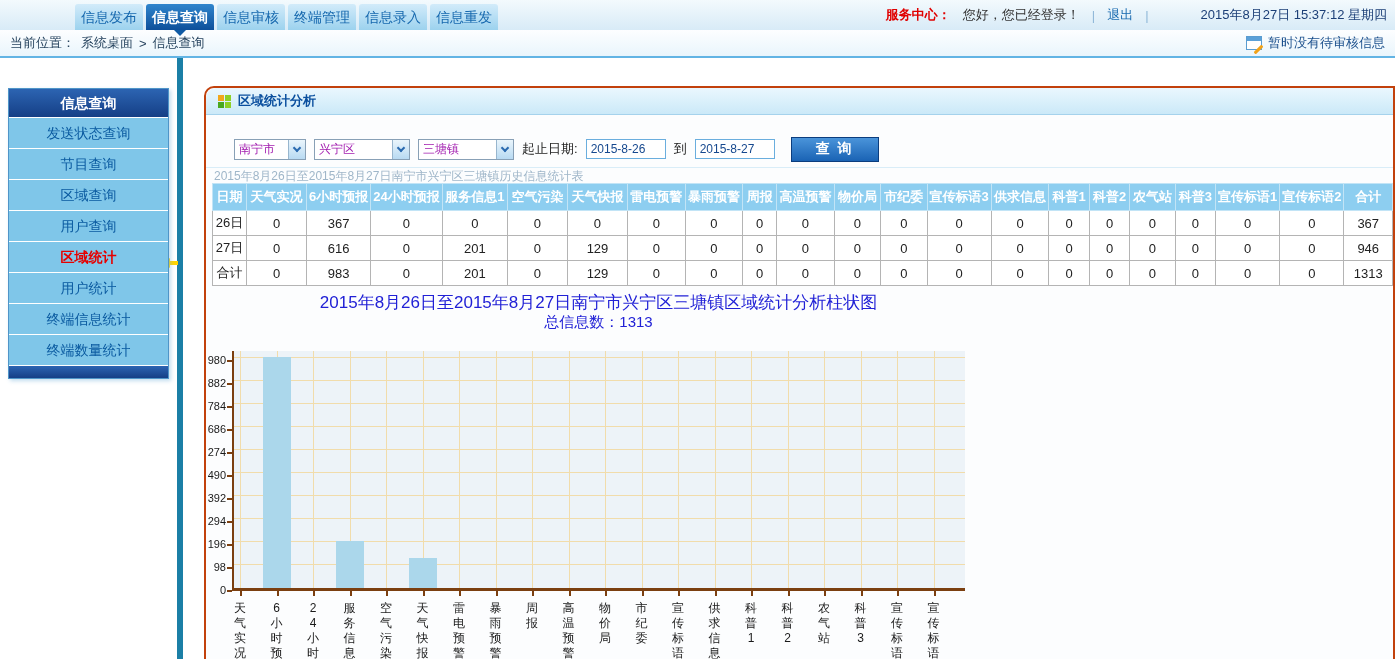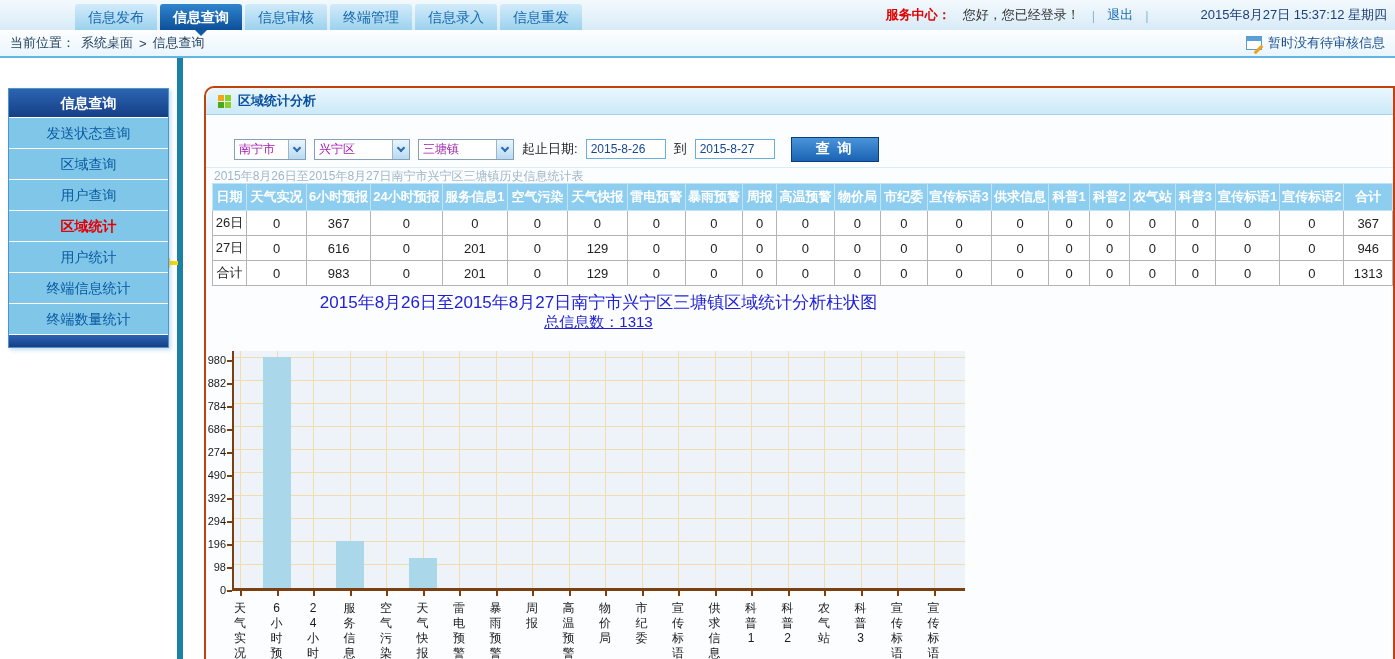--- a/index.html
+++ b/index.html
@@ -4,21 +4,21 @@
 <style>
   * { margin:0; padding:0; box-sizing:border-box; }
   html,body { width:1395px; height:659px; overflow:hidden; background:#fff;
     font-family:"Liberation Sans","DejaVu Sans",sans-serif; }
   .page { position:relative; width:1395px; height:659px; }
 
   
   .topbar { position:absolute; top:0; left:0; width:100%; height:30px;
     background:linear-gradient(#f3fafd,#d8ebf7); }
   .tabs { position:absolute; left:75px; bottom:0; display:flex; gap:3px; align-items:flex-end; }
-  .tab { height:26px; line-height:26px; padding:0 13px; font-size:14px; color:#1668ae;
+  .tab { height:26px; line-height:26px; padding:0 6px; font-size:14px; color:#1668ae;
     background:linear-gradient(#d2ebfa,#9cd2ee); border-radius:3px 3px 0 0; position:relative; cursor:pointer; }
   .tab.active { background:linear-gradient(#2f85cd,#0d4f9a); color:#fff; font-weight:bold; }
   .tab.active::after { content:""; position:absolute; left:50%; margin-left:-6px; bottom:-6px;
     border-left:6px solid transparent; border-right:6px solid transparent; border-top:6px solid #0f5aa4; z-index:9; }
   .topbar-right { position:absolute; right:8px; top:0; height:30px; display:flex; align-items:center; gap:12px; font-size:13px; }
   .svc { color:#e00000; font-weight:bold; }
   .greet { color:#333; }
   .sep { color:#8fb8d8; }
   .logout { color:#1668ae; text-decoration:none; cursor:pointer; }
   .datetime { color:#1c3f77;margin-left:40px; }
@@ -80,21 +80,21 @@
   .tbl-caption { position:absolute; left:8px; top:80px; font-size:12px; color:#9fb6c9; }
   .stat-table { position:absolute; left:6px; top:95px; border-collapse:collapse; table-layout:fixed; font-size:13px; }
   .stat-table th { background:#8dcef0; color:#fff; font-weight:bold; height:27px;
     border:1px solid #c2e4f6; padding:0 2px; white-space:nowrap; overflow:hidden; }
   .stat-table td { background:#fff; border:1px solid #b4b4b4; height:25px; text-align:center;
     color:#222; white-space:nowrap; overflow:hidden; }
 
   .chart-title { position:absolute; left:26px; top:203px; width:733px; text-align:center;
     font-size:17px; color:#2121d6; }
   .chart-subtitle { position:absolute; left:26px; top:225px; width:733px; text-align:center;
-    font-size:15px; color:#2121d6;text-decoration:underline; }
+    font-size:15px; color:#2121d6; }
 
   .chart { position:absolute; left:26px; top:263px; width:733px; height:240px; }
   .plot { position:absolute; left:0; top:0; width:733px; height:240px; background:#edf3f8;
     border-left:2px solid #7b3f10; border-bottom:3px solid #7b3f10; overflow:hidden; }
   .hgrid { position:absolute; left:0; width:100%; height:1px; background:#f1dcab; }
   .vgrid { position:absolute; top:0; bottom:0; width:1px; background:#f1dcab; }
   .bar { position:absolute; bottom:0; width:28px; background:#abd7eb; }
   .ytick { position:absolute; left:-38px; width:32px; text-align:right; font-size:11px; color:#1a1a1a; }
   .ytickmark { position:absolute; left:-5px; width:5px; height:2px; background:#7b3f10; }
   .xtickmark { position:absolute; top:240px; width:2px; height:5px; background:#7b3f10; }
@@ -142,20 +142,21 @@
     <span class="collapse-arrow">
         <span class="tri"></span>
         <span class="tail"></span>
       </span>
   </div>
 
   <div class="sidebar">
     <div class="sb-header">信息查询</div>
     <div class="sb-items">
         <div class="sb-item">发送状态查询</div>
+        <div class="sb-item">节目查询</div>
         <div class="sb-item">区域查询</div>
         <div class="sb-item">用户查询</div>
         <div class="sb-item active">区域统计</div>
         <div class="sb-item">用户统计</div>
         <div class="sb-item">终端信息统计</div>
         <div class="sb-item">终端数量统计</div>
       </div>
     <div class="sb-footer"></div>
   </div>
 

